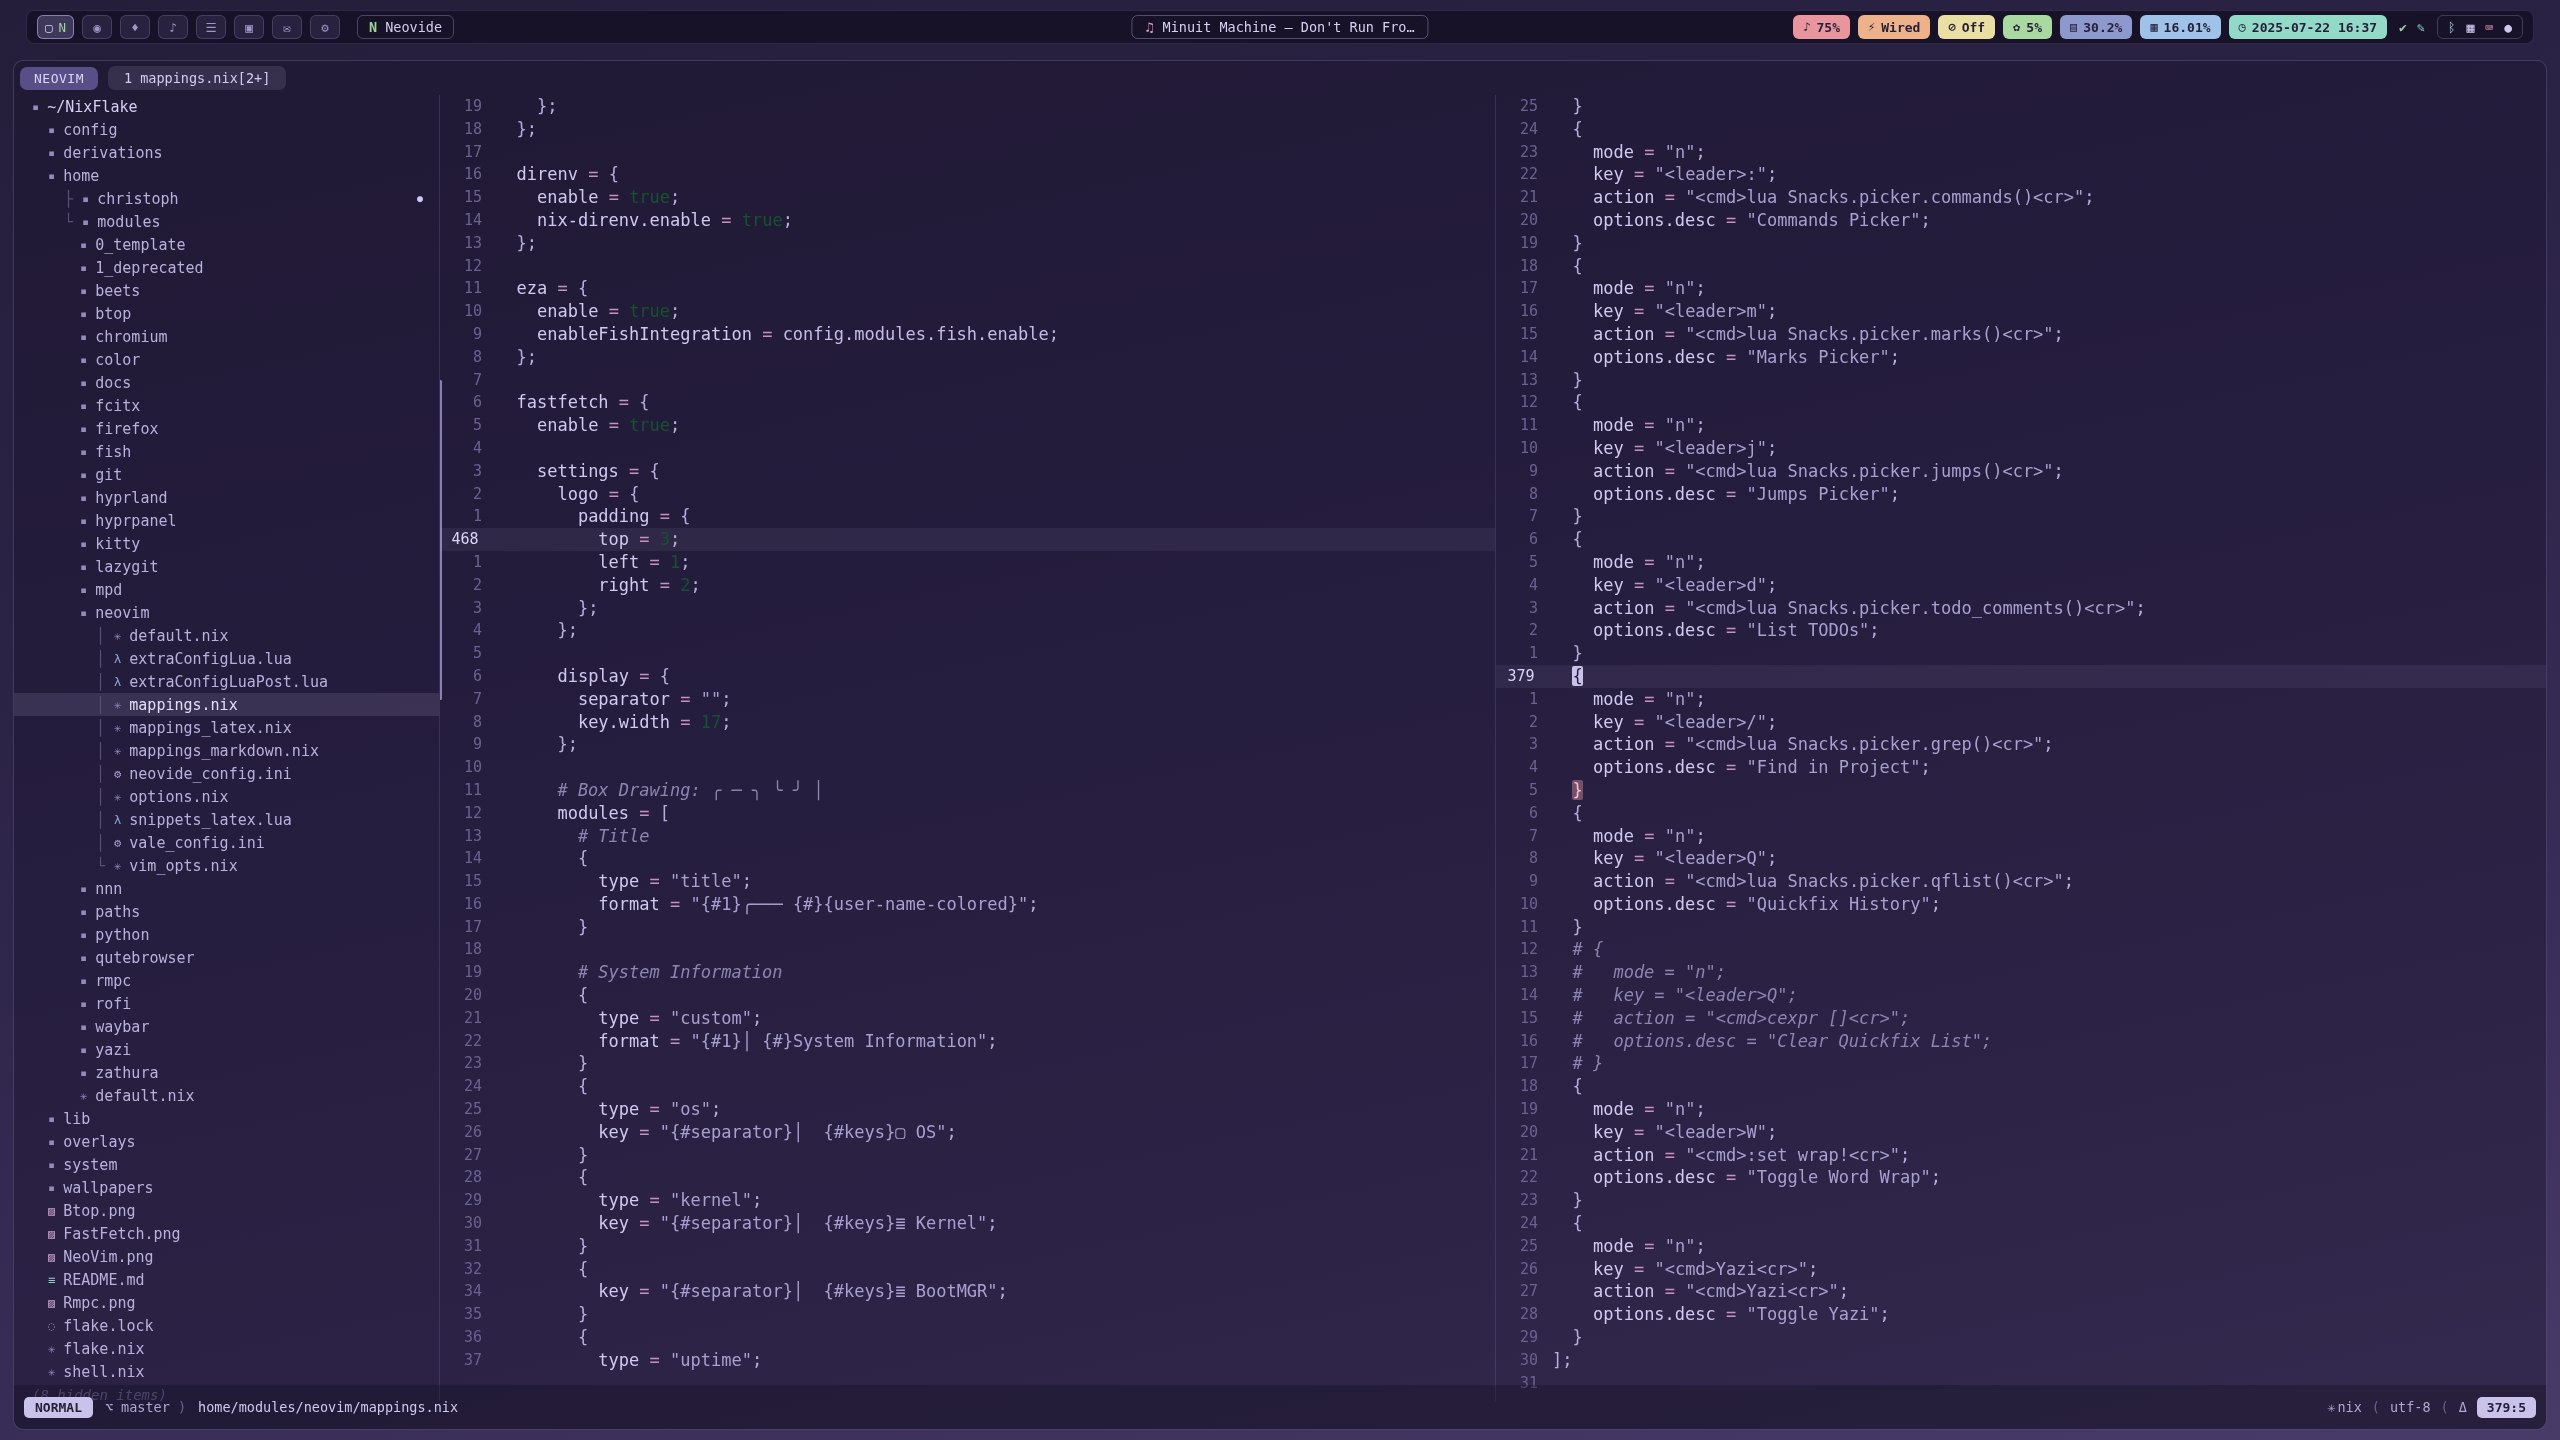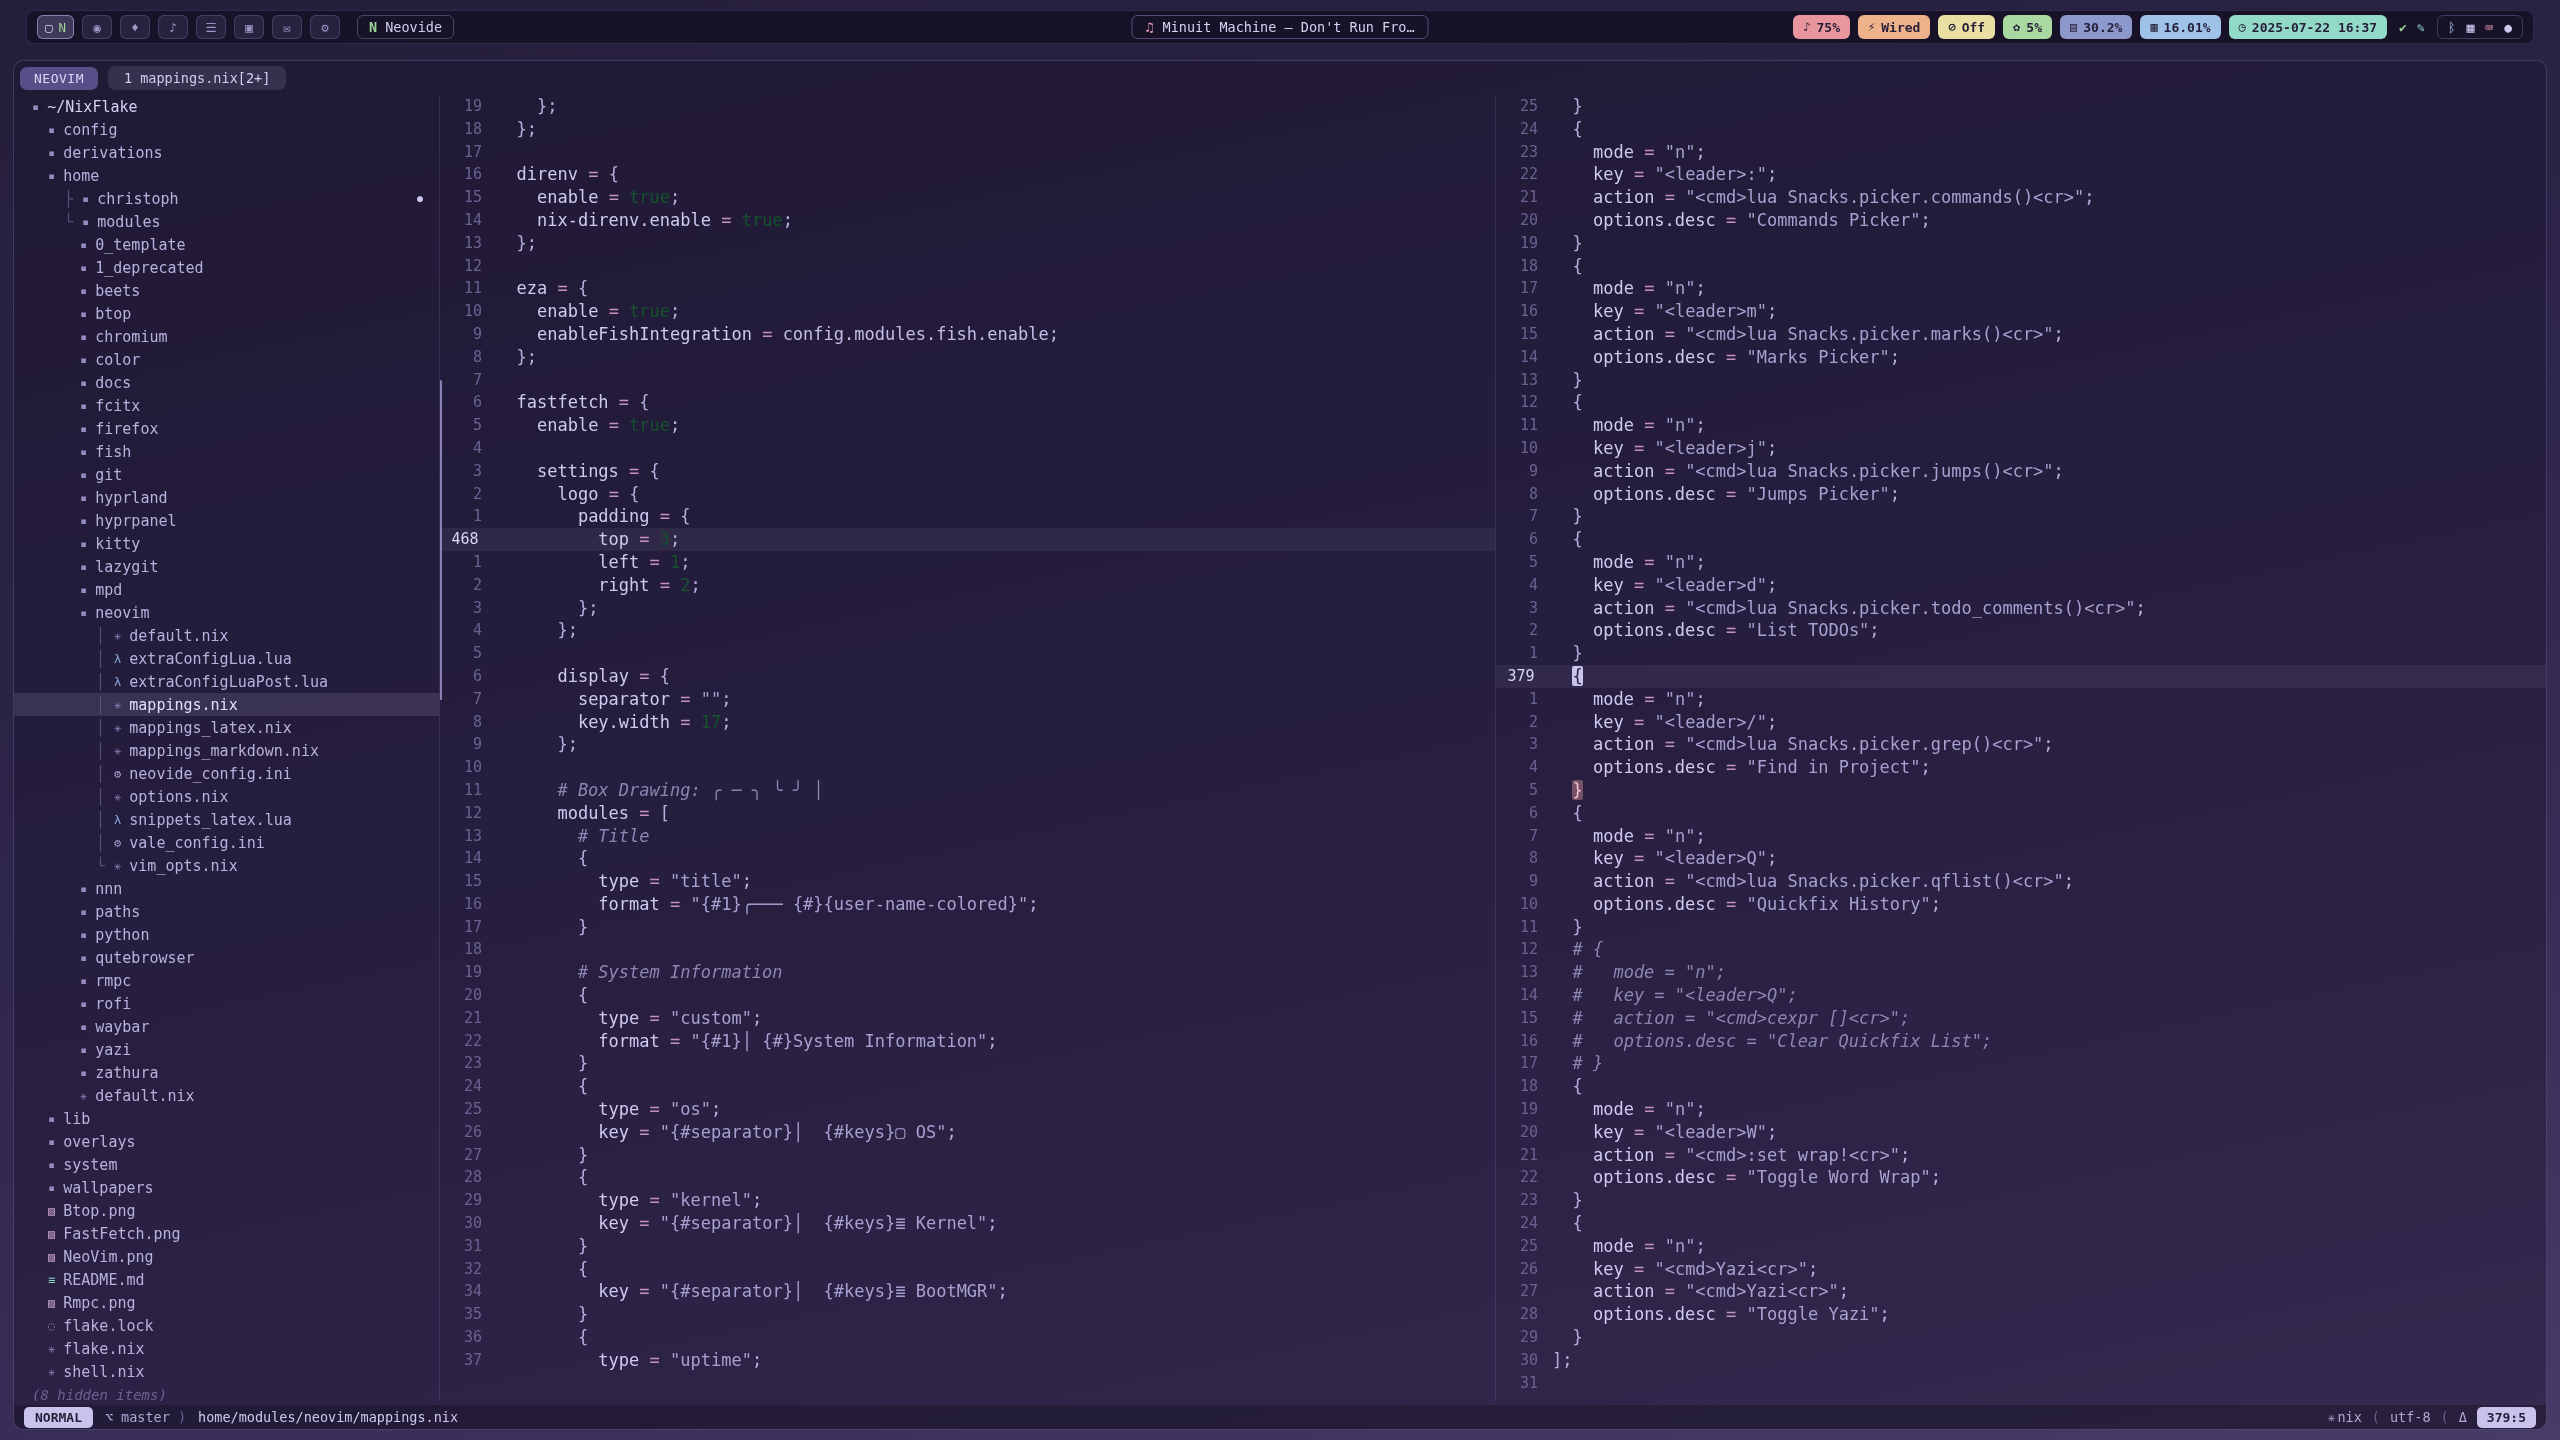--- a/index.html
+++ b/index.html
@@ -63,21 +63,21 @@
   .num{flex:none;width:56px;text-align:right;padding-right:14px;color:#6b6292;font-size:15px}
   .eline.cur .num{color:#dcd6f6;text-align:center;padding-left:8px}
   .code{flex:1}
   .k{color:#d0c9f0}.o{color:#c591bd}.s{color:#a8a0d0}.b{color:#14532d}
   .p{color:#b7aede}.tc{color:#8d85b2;font-style:italic}
   .cursor{background:#c9c2ea;color:#241e38;border-radius:2px}
   .mbrace{background:rgba(236,154,168,.4);color:#f2c3cc;border-radius:2px}
   .scrollmark{position:absolute;left:-1px;top:285px;height:320px;width:3px;
     background:rgba(195,183,245,.65);border-radius:2px}
   
-  .statusline{position:absolute;left:0;right:0;bottom:0;height:24px;display:flex;align-items:center;
+  .statusline{position:absolute;left:0;right:0;bottom:0;height:44px;display:flex;align-items:center;
     gap:12px;padding:0 10px;background:rgba(17,13,30,.35);border-radius:0 0 10px 10px;
     font-size:13.5px;color:#aaa2cf}
   .mode-pill{background:#c9c2ea;color:#241e38;font-weight:700;border-radius:5px;padding:3px 11px;font-size:13px}
   .gitseg{display:flex;align-items:center;gap:8px;color:#b0a8d4}
   .sl-path{color:#cfc8ee}
   .sl-right{margin-left:auto;display:flex;align-items:center;gap:10px}
   .sl-sep{color:#6b6292}
   .sl-item{display:flex;align-items:center;gap:2px;color:#b0a8d4}
   .pos-pill{background:#c9c2ea;color:#241e38;font-weight:700;border-radius:5px;padding:3px 10px;font-size:13px}
 </style>

